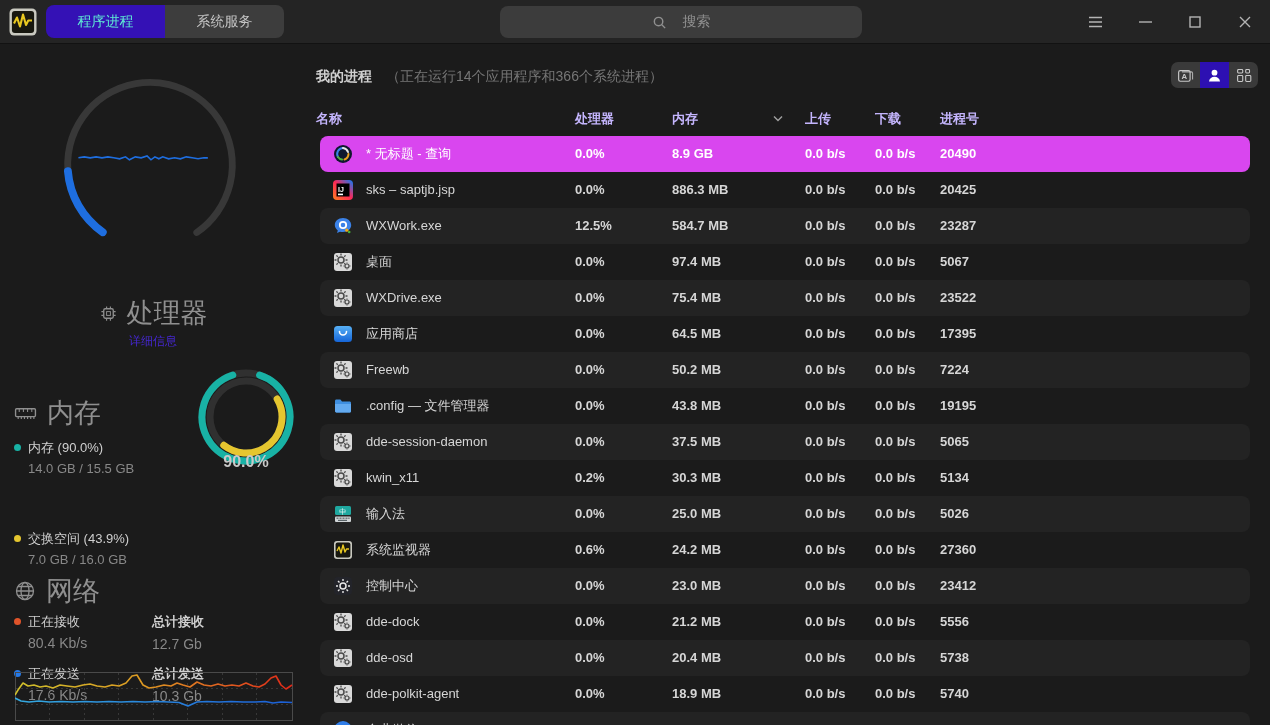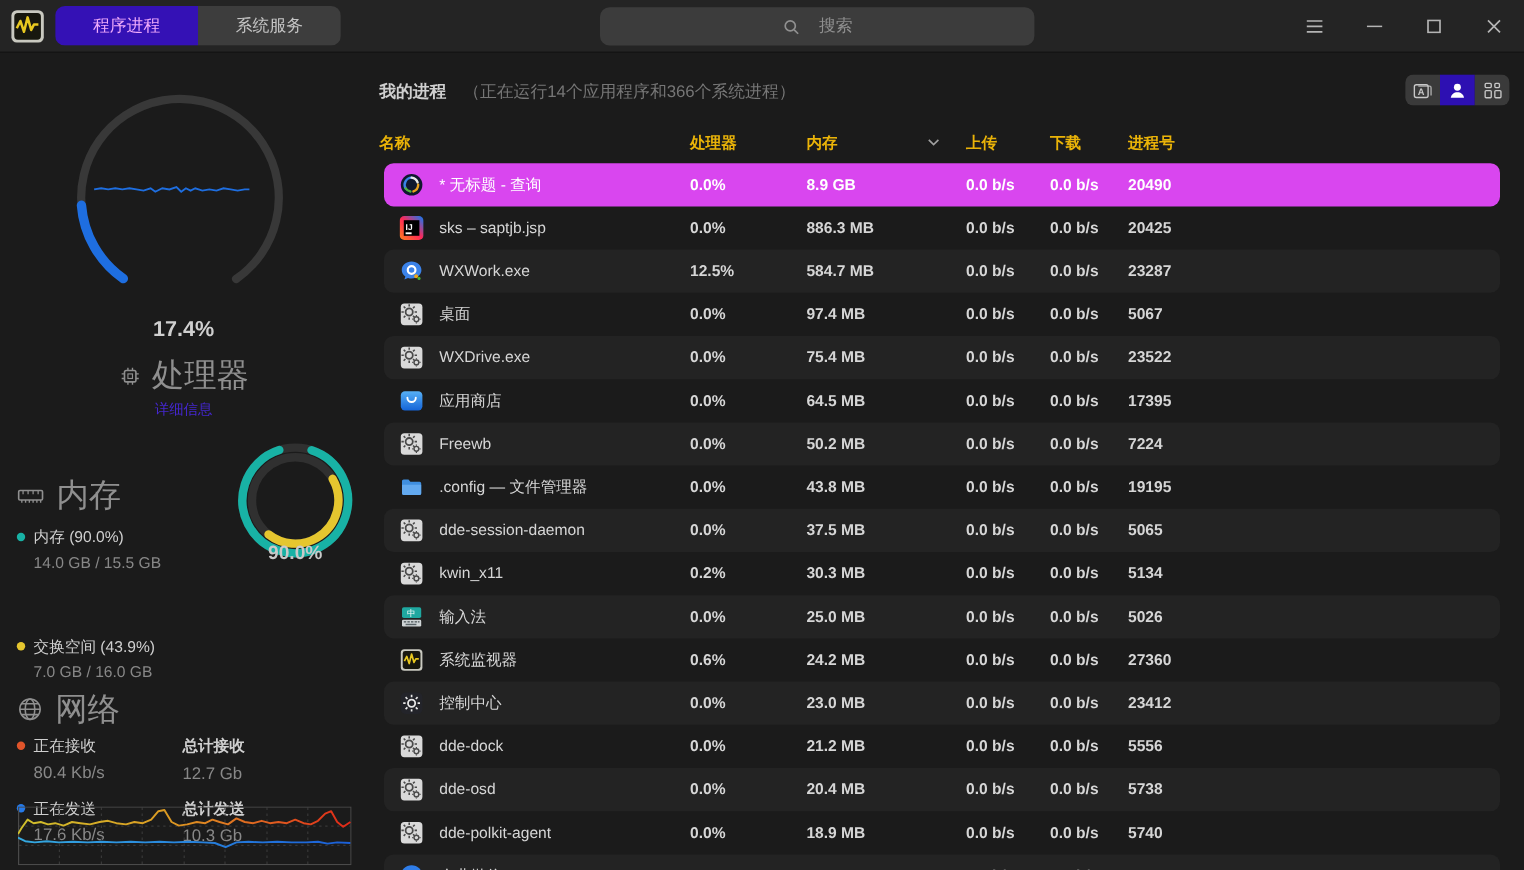--- a/index.html
+++ b/index.html
@@ -4,21 +4,21 @@
 <style>
   * { margin:0; padding:0; box-sizing:border-box; font-family:"Liberation Sans", sans-serif; }
   html,body { width:1270px; height:725px; }
   body { background:#1b1b1b; overflow:hidden; position:relative; color:#d6d6d6; }
 
   
   .titlebar { position:absolute; left:0; top:0; width:1270px; height:44px; background:#242424; border-bottom:1px solid #121212; }
   .appicon { position:absolute; left:8px; top:7px; width:30px; height:30px; }
   .tabs { position:absolute; left:46px; top:5px; height:33px; display:flex; border-radius:8px; overflow:hidden; }
   .tab { width:119px; height:33px; display:flex; align-items:center; justify-content:center; font-size:14px; color:#c4c4c4; background:#3d3d3d; cursor:default; }
-  .tab.active { background:#3411b5; color:#f0abfc; }
+  .tab.active { background:#3411b5; color:#5eead4; }
   .search { position:absolute; left:500px; top:6px; width:362px; height:32px; background:#3c3c3c; border-radius:8px; display:flex; align-items:center; justify-content:center; gap:16px; color:#8f8f8f; font-size:14px; }
   .winctl { position:absolute; top:0; right:0; height:44px; display:flex; align-items:center; }
   .wbtn { width:50px; height:44px; display:flex; align-items:center; justify-content:center; color:#b4b4b4; font-size:14px; }
 
   
   .sidebar { position:absolute; left:0; top:45px; width:300px; height:680px; background:#1b1b1b; }
   .gauge-wrap { position:absolute; left:0; top:0; width:300px; }
   .cpu-pct { position:absolute; left:0; top:219px; width:306px; text-align:center; font-size:18px; font-weight:bold; color:#cfcfcf; }
   .cpu-label { position:absolute; left:0; top:250px; width:306px; display:flex; align-items:center; justify-content:center; gap:9px; font-size:27px; color:#8f8f8f; }
   .cpu-link { position:absolute; left:0; top:288px; width:306px; text-align:center; font-size:12px; color:#4527d0; }
@@ -35,21 +35,21 @@
 
   
   .main { position:absolute; left:300px; top:45px; width:970px; height:680px; background:#1b1b1b; }
   .summary { position:absolute; left:16px; top:23px; display:flex; gap:14px; align-items:baseline; }
   .summary .t { font-size:14px; font-weight:bold; color:#cfcfcf; }
   .summary .d { font-size:14px; color:#767676; }
   .viewbtns { position:absolute; left:871px; top:17px; display:flex; height:26px; border-radius:7px; overflow:hidden; }
   .vbtn { width:29px; height:26px; background:#3a3a3a; display:flex; align-items:center; justify-content:center; }
   .vbtn.active { background:#2d10b2; }
 
-  .thead { position:absolute; left:0; top:58px; width:970px; height:33px; font-size:13px; font-weight:bold; color:#eab308; }
+  .thead { position:absolute; left:0; top:58px; width:970px; height:33px; font-size:13px; font-weight:bold; color:#c4b5fd; }
   .thead span { position:absolute; top:7px; }
   .h-name{left:16px;} .h-cpu{left:275px;} .h-mem{left:372px;} .h-up{left:505px;} .h-down{left:575px;} .h-pid{left:640px;}
   .h-sort{left:473px; top:11px;}
 
   .rows { position:absolute; left:0; top:91px; width:970px; }
   .prow { position:relative; height:36px; margin-left:20px; width:930px; border-radius:8px; font-size:13px; color:#d6d6d6; }
   .prow.alt { background:#232323; }
   .prow.sel { background:#d946ef; color:#ffffff; }
   .prow span { position:absolute; top:0; line-height:36px; white-space:nowrap; }
   .cicon { left:13px; top:8px !important; width:20px; height:20px; line-height:0 !important; }
@@ -105,21 +105,20 @@
   </div>
 </div>
 
 <div class="sidebar">
 
   <svg class="gauge-wrap" width="306" height="310" viewBox="0 45 306 310">
     <circle cx="153" cy="164" r="84" fill="none" stroke="#383838" stroke-width="7" stroke-linecap="round" stroke-dasharray="425.1 527.8" transform="rotate(125 153 164)"></circle>
     <circle cx="153" cy="164" r="84" fill="none" stroke="#1e6ee0" stroke-width="8" stroke-linecap="round" stroke-dasharray="74 527.8" transform="rotate(125 153 164)"></circle>
     <path d="M80 157 L86 156 L92 157 L98 156 L104 157 L110 156 L116 157 L122 158 L128 156 L132 159 L138 156 L144 157 L150 155 L154 159 L158 156 L162 158 L166 156 L172 158 L178 157 L184 158 L190 156 L196 157 L202 158 L208 157 L212 157" fill="none" stroke="#1e6ee0" stroke-width="1.6"></path>
   </svg>
-  <div class="cpu-pct">17.4%</div>
   <div class="cpu-label">
     <span style="line-height:0;">
       <svg width="19" height="19" viewBox="0 0 20 20" fill="none" stroke="#8f8f8f">
           <rect x="5" y="5" width="10" height="10" rx="1.5" stroke-width="1.4"></rect>
           <rect x="8" y="8" width="4" height="4" stroke-width="1"></rect>
           <path d="M8 5V2.5M12 5V2.5M8 15v2.5M12 15v2.5M5 8H2.5M5 12H2.5M15 8h2.5M15 12h2.5" stroke-width="1.2"></path>
         </svg>
     </span>
     <span>处理器</span>
   </div>

